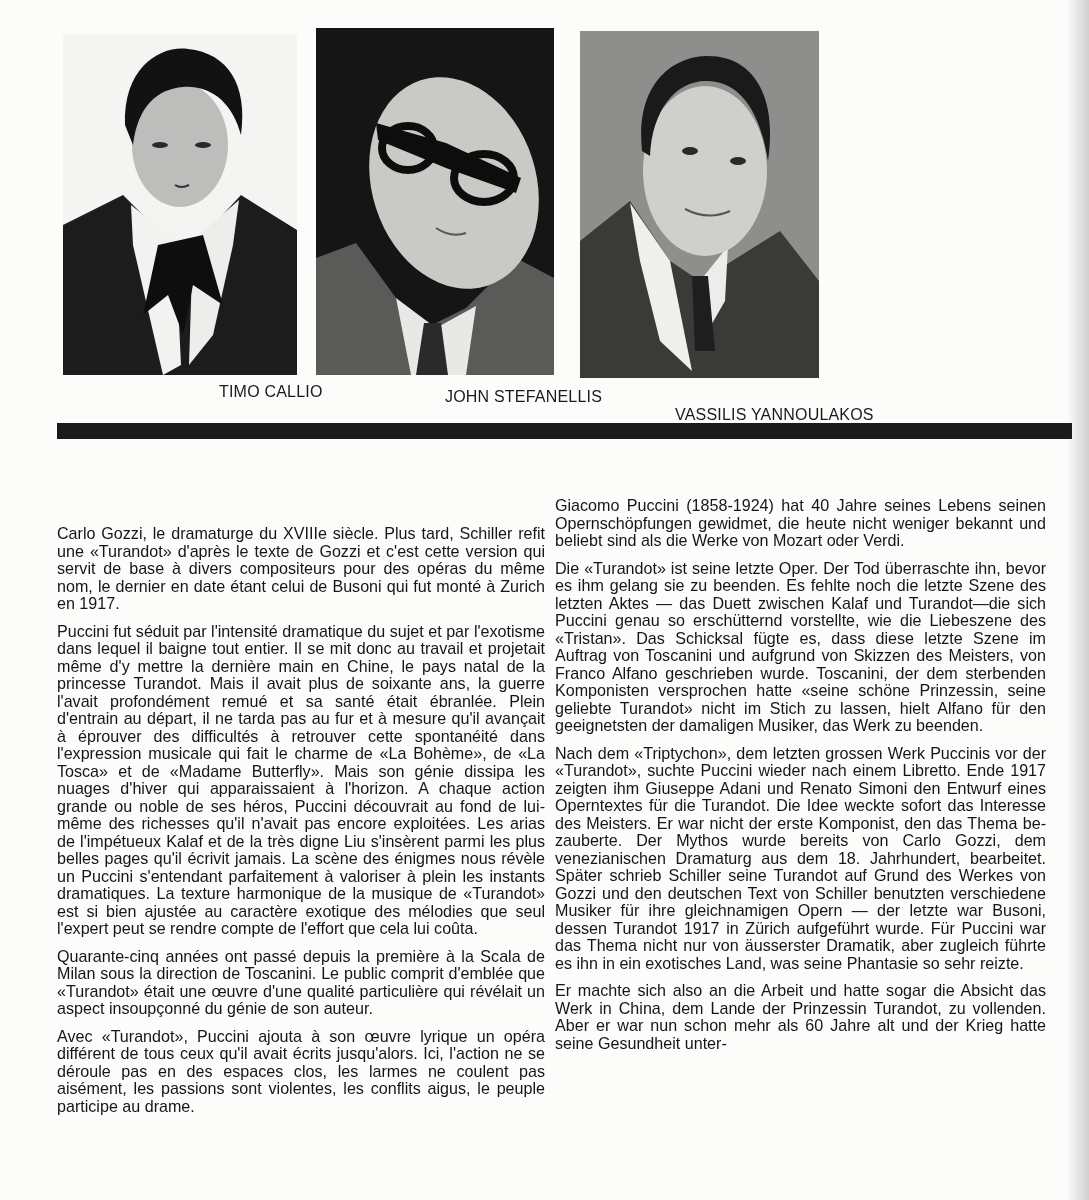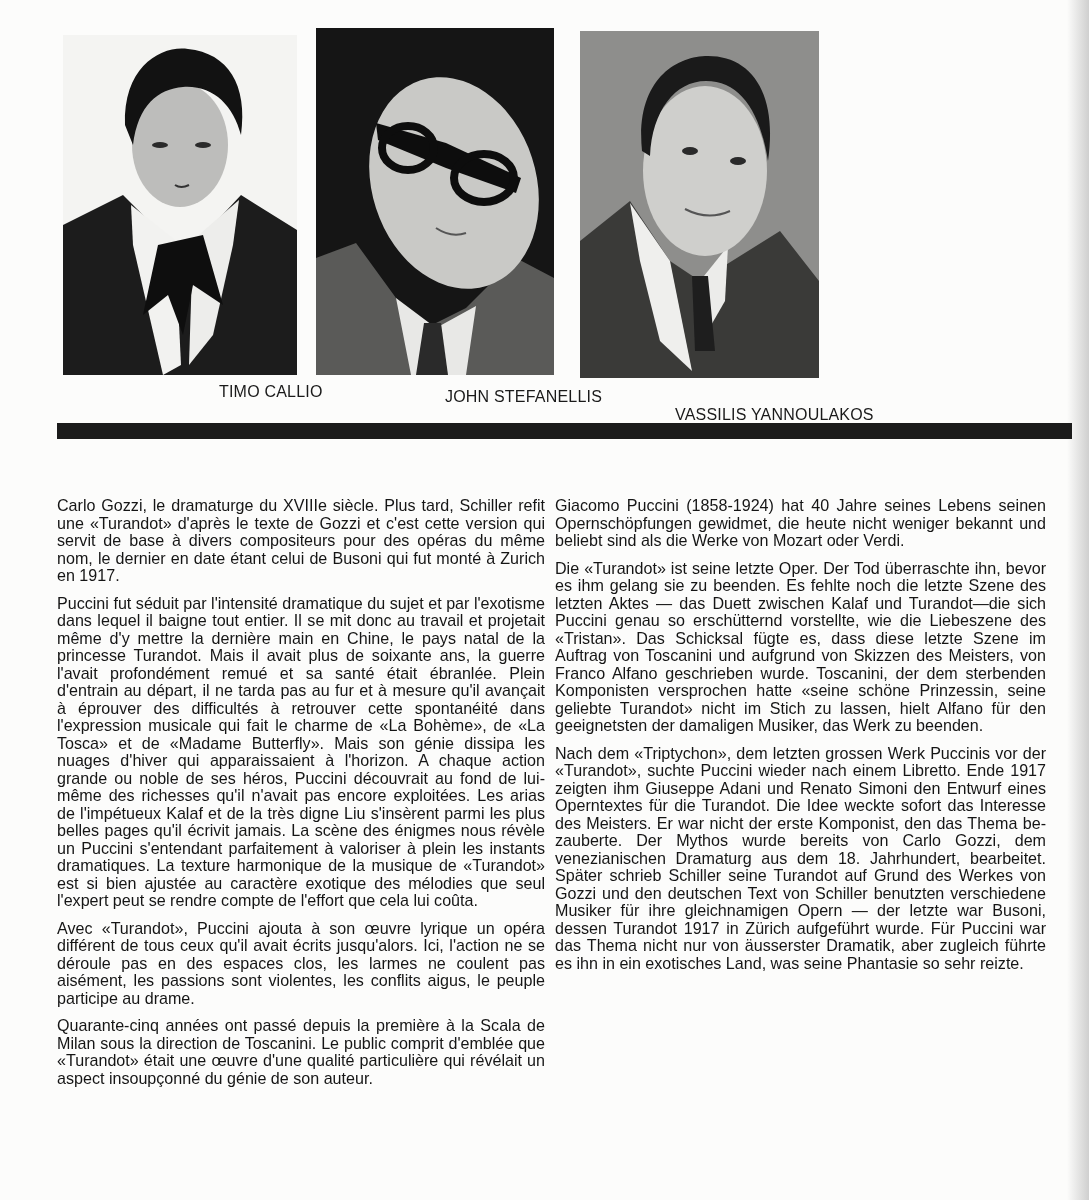--- a/index.html
+++ b/index.html
@@ -29,21 +29,21 @@
   #cap3 { left: 675px; top: 406px; }
   .rule {
     position: absolute; left: 57px; top: 423px; width: 1015px; height: 16px;
     background: #1b1b1b;
   }
   .col {
     position: absolute; top: 497px;
     font-size: 16.1px; line-height: 17.5px;
     text-align: justify;
   }
-  #col-left { left: 57px; width: 488px; }
+  #col-left { left: 57px; width: 488px; margin-top: 28px; }
   #col-right { left: 555px; width: 491px; }
   .col p { margin: 0 0 10px 0; hyphens: manual; }
 </style>
 </head>
 <body>
 
 <div class="edge-shade"></div>
 
 <div class="photo" id="photo1">
   <svg viewBox="0 0 234 340" preserveAspectRatio="none">
@@ -91,21 +91,22 @@
 
 <div class="caption" id="cap1">TIMO CALLIO</div>
 <div class="caption" id="cap2">JOHN STEFANELLIS</div>
 <div class="caption" id="cap3">VASSILIS YANNOULAKOS</div>
 
 <div class="rule"></div>
 
 <div class="col" id="col-left">
   <p>Carlo Gozzi, le dramaturge du XVIIIe siècle. Plus tard, Schiller refit une «Turandot» d'après le texte de Gozzi et c'est cette version qui servit de base à divers compositeurs pour des opéras du même nom, le dernier en date étant celui de Busoni qui fut monté à Zurich en 1917.</p>
   <p>Puccini fut séduit par l'intensité dramatique du sujet et par l'exotisme dans lequel il baigne tout entier. Il se mit donc au travail et projetait même d'y mettre la dernière main en Chine, le pays natal de la princesse Turandot. Mais il avait plus de soixante ans, la guerre l'avait profondé­ment remué et sa santé était ébranlée. Plein d'entrain au départ, il ne tarda pas au fur et à mesure qu'il avançait à éprouver des difficultés à retrouver cette spontanéité dans l'expression musicale qui fait le charme de «La Bo­hème», de «La Tosca» et de «Madame Butterfly». Mais son génie dissipa les nuages d'hiver qui apparaissaient à l'horizon. A chaque action grande ou noble de ses héros, Puccini découvrait au fond de lui-même des richesses qu'il n'avait pas encore exploitées. Les arias de l'impétu­eux Kalaf et de la très digne Liu s'insèrent parmi les plus belles pages qu'il écrivit jamais. La scène des énigmes nous révèle un Puccini s'entendant parfaitement à valoriser à plein les instants dramatiques. La texture harmonique de la musique de «Turandot» est si bien ajustée au caractè­re exotique des mélodies que seul l'expert peut se ren­dre compte de l'effort que cela lui coûta.</p>
+  <p>Quarante-cinq années ont passé depuis la première à la Scala de Milan sous la direction de Toscanini. Le public comprit d'emblée que «Turandot» était une œuvre d'une qualité particulière qui révélait un aspect insoupçonné du génie de son auteur.</p>
   <p>Avec «Turandot», Puccini ajouta à son œuvre lyrique un opéra différent de tous ceux qu'il avait écrits jusqu'alors. Ici, l'action ne se déroule pas en des espaces clos, les larmes ne coulent pas aisément, les passions sont violentes, les conflits aigus, le peuple participe au drame.</p>
-  <p>Quarante-cinq années ont passé depuis la première à la Scala de Milan sous la direction de Toscanini. Le public comprit d'emblée que «Turandot» était une œuvre d'une qualité particulière qui révélait un aspect insoupçonné du génie de son auteur.</p>
 </div>
 
 <div class="col" id="col-right">
   <p>Giacomo Puccini (1858-1924) hat 40 Jahre seines Lebens seinen Opernschöpfungen gewidmet, die heute nicht weniger bekannt und beliebt sind als die Werke von Mozart oder Verdi.</p>
   <p>Die «Turandot» ist seine letzte Oper. Der Tod überraschte ihn, bevor es ihm gelang sie zu beenden. Es fehlte noch die letzte Szene des letzten Aktes — das Duett zwischen Kalaf und Turandot—die sich Puccini genau so erschütternd vorstellte, wie die Liebeszene des «Tristan». Das Schicksal fügte es, dass diese letzte Szene im Auftrag von Toscanini und aufgrund von Skizzen des Meisters, von Franco Alfano geschrieben wurde. Toscanini, der dem sterbenden Kom­ponisten versprochen hatte «seine schöne Prinzessin, seine geliebte Turandot» nicht im Stich zu lassen, hielt Alfano für den geeignetsten der damaligen Musiker, das Werk zu beenden.</p>
   <p>Nach dem «Triptychon», dem letzten grossen Werk Puccinis vor der «Turandot», suchte Puccini wieder nach einem Libretto. Ende 1917 zeigten ihm Giuseppe Adani und Re­nato Simoni den Entwurf eines Operntextes für die Turan­dot. Die Idee weckte sofort das Interesse des Meisters. Er war nicht der erste Komponist, den das Thema be­zauberte. Der Mythos wurde bereits von Carlo Gozzi, dem venezianischen Dramaturg aus dem 18. Jahrhundert, bear­beitet. Später schrieb Schiller seine Turandot auf Grund des Werkes von Gozzi und den deutschen Text von Schiller benutzten verschiedene Musiker für ihre gleichnamigen Opern — der letzte war Busoni, dessen Turandot 1917 in Zürich aufgeführt wurde. Für Puccini war das Thema nicht nur von äusserster Dramatik, aber zugleich führte es ihn in ein exotisches Land, was seine Phantasie so sehr reizte.</p>
+  <p>Er machte sich also an die Arbeit und hatte sogar die Absicht das Werk in China, dem Lande der Prinzessin Turandot, zu vollenden. Aber er war nun schon mehr als 60 Jahre alt und der Krieg hatte seine Gesundheit unter-</p>
 </div>
 
 </body></html>

